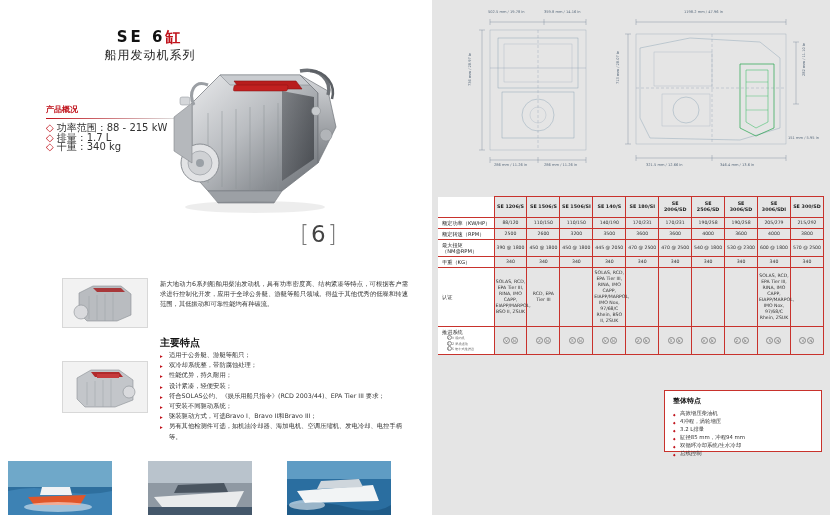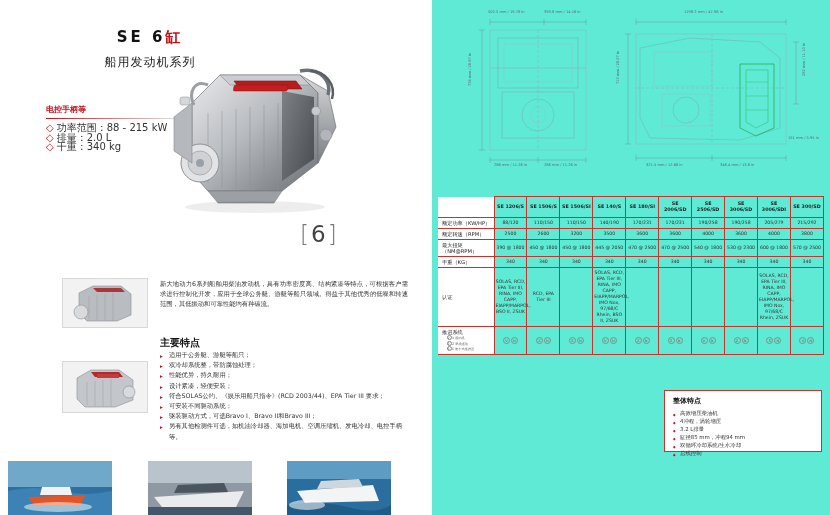--- a/index.html
+++ b/index.html
@@ -12,21 +12,21 @@
     position: relative;
   }
   .page { position: relative; width: 830px; height: 515px; }
 
   
   .left { position:absolute; left:0; top:16px; width:432px; height:515px; background:#fff; }
 
   .title-block { position:absolute; left:60px; top:12px; width:180px; text-align:center; }
   .title-main { font-size:15px; font-weight:bold; letter-spacing:3px; color:#111; }
   .title-main .red { color:#c0121b; }
-  .title-sub { font-size:12px; color:#222; margin-top:7px; letter-spacing:1px; }
+  .title-sub { font-size:12px; color:#222; letter-spacing:1px; }
 
   .spec-box { position:absolute; left:46px; top:88px; width:128px; }
   .spec-title { font-size:8px; color:#c0121b; font-weight:bold; margin-bottom:3px; }
   .spec-rule { height:1px; background:linear-gradient(to right,#c0121b,#ddd); margin-bottom:4px; }
   .spec-item { font-size:10px; color:#333; line-height:9.5px; white-space:nowrap; }
   .spec-item .bull { color:#c0121b; margin-right:3px; }
 
   
   .hero { position:absolute; left:150px; top:25px; width:205px; height:175px; }
 
@@ -44,21 +44,21 @@
   .feat-list { position:absolute; left:160px; top:334px; width:250px; }
   .feat-list li { font-size:6.3px; color:#333; line-height:10.2px; list-style:none; position:relative; padding-left:9px; }
   .feat-list li:before { content:"▸"; position:absolute; left:0; color:#c0121b; font-size:5.5px; top:1px; }
   .feat-list { padding:0; margin:0; }
 
   
   .photos { position:absolute; left:8px; bottom:10px; width:416px; height:60px; display:flex; gap:3px; }
   .photo { flex:1; position:relative; overflow:hidden; }
 
   
-  .right { position:absolute; left:432px; top:0; width:398px; height:515px; background:#5eead4; }
+  .right { position:absolute; left:432px; top:0; width:398px; height:515px; background:#e5e5e5; }
 
   .draw-wrap { position:absolute; left:8px; top:8px; width:382px; height:170px; }
   .dim-text { position:absolute; font-size:3.6px; color:#5a6b7d; white-space:nowrap; }
 
   
   .tbl-wrap { position:absolute; left:6px; top:196px; width:386px; }
   table.spec { border-collapse:collapse; width:386px; table-layout:fixed; }
   table.spec th, table.spec td {
     border:1px solid #c8322c;
     font-size:4.6px; color:#333; text-align:center;
@@ -89,24 +89,24 @@
 <div class="page">
 
   <div class="left">
 
     <div class="title-block">
       <div class="title-main"><span>SE 6</span><span class="red">缸</span></div>
       <div class="title-sub">船用发动机系列</div>
     </div>
 
     <div class="spec-box">
-      <div class="spec-title">电控手柄等</div>
+      <div class="spec-title">产品概况</div>
       <div class="spec-rule"></div>
       <div class="spec-item"><span class="bull">◇</span><span>功率范围：88 - 215 kW</span></div>
-      <div class="spec-item"><span class="bull">◇</span><span>排量：2.0 L</span></div>
+      <div class="spec-item"><span class="bull">◇</span><span>排量：1.7 L</span></div>
       <div class="spec-item"><span class="bull">◇</span><span>干重：340 kg</span></div>
     </div>
 
     <div class="hero">
       <svg width="205" height="175" viewBox="0 0 205 175">
         <defs>
           <linearGradient id="gm" x1="0" y1="0" x2="1" y2="1">
             <stop offset="0%" stop-color="#e8e9eb"></stop>
               <stop offset="45%" stop-color="#b9bcc0"></stop>
             <stop offset="75%" stop-color="#8e9297"></stop>

